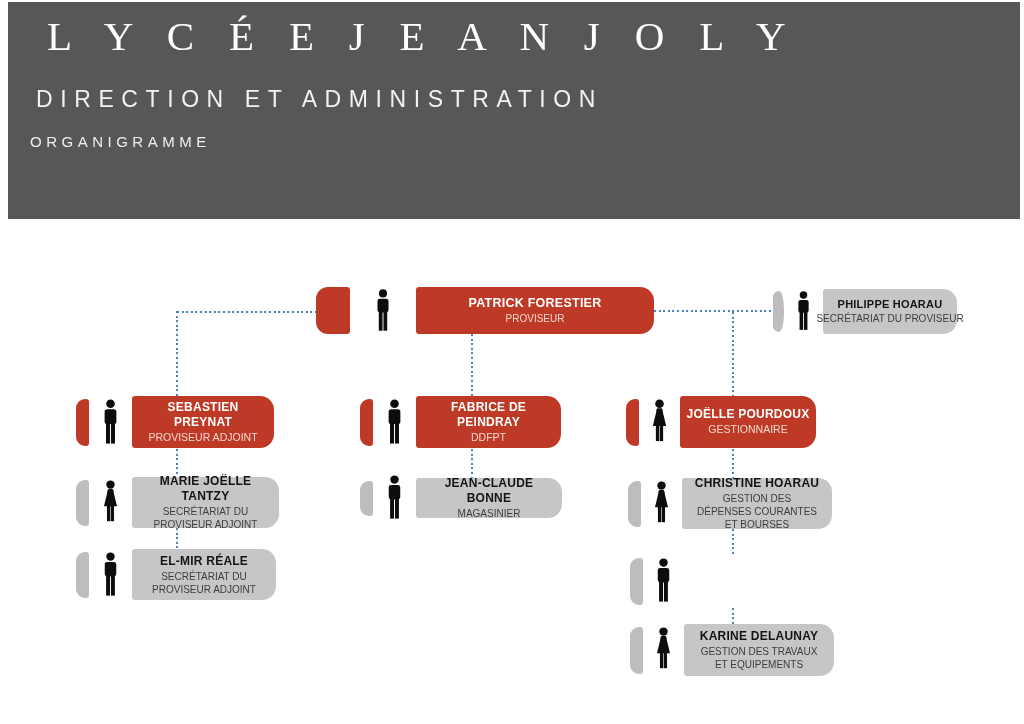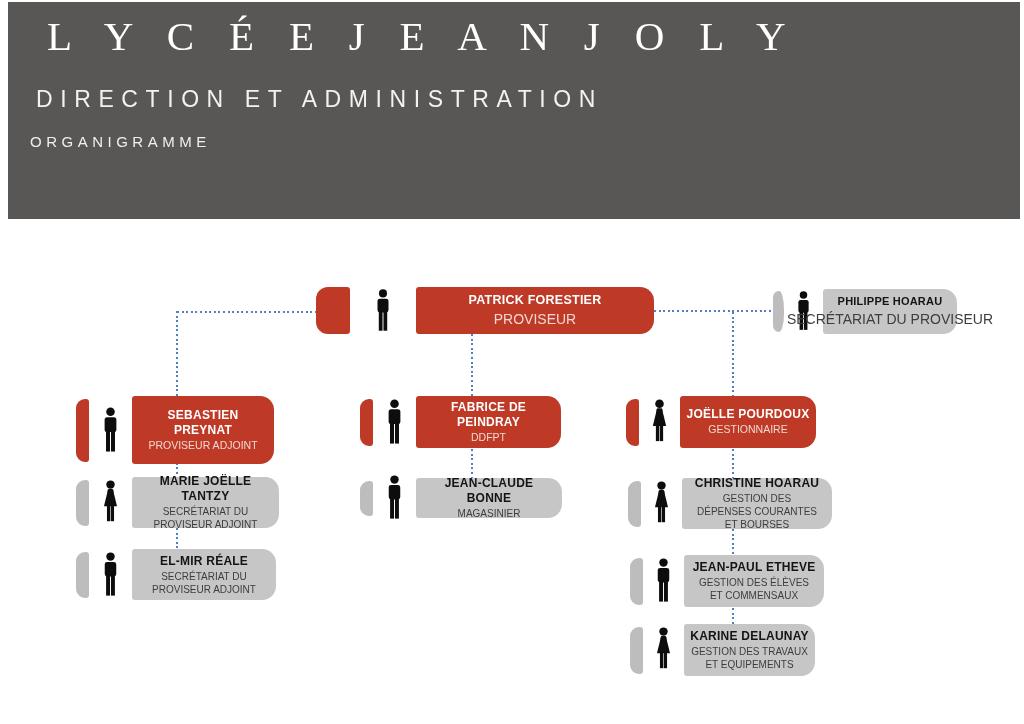--- a/index.html
+++ b/index.html
@@ -54,23 +54,23 @@
   }
   .box.red{background:var(--accent-red);border-radius:3px 14px 14px 3px;color:#fff;}
   .box.gray{background:var(--box-gray);border-radius:3px 14px 14px 3px;color:#141414;}
   .box .name{font-weight:700;font-size:12px;letter-spacing:0.02em;line-height:1.25;}
   .box.red .name{color:#ffffff;}
   .box.gray .name{color:#141414;}
   .box .role{font-size:10px;line-height:1.3;margin-top:1px;}
   .box.red .role{color:#f2d8d1;font-size:10.5px;}
   .box.gray .role{color:#3d3d3d;}
   .role.narrow{max-width:122px;}
-  .role.one-line{white-space:nowrap;font-size:14px;}
+  .role.one-line{white-space:nowrap;font-size:10px;}
   .box.big .name{font-size:12.5px;}
-  .box.big .role{font-size:14px;}
+  .box.big .role{font-size:10px;}
   .gap22{gap:22px;}
   .gap10{gap:10px;}
   .gap9{gap:9px;}
 
   
   .dot-h{
     position:absolute;height:2px;
     background-image:repeating-linear-gradient(to right,
       var(--connector-blue) 0,var(--connector-blue) 2px,transparent 2px,transparent 4.6px);
   }
@@ -136,21 +136,21 @@
     <div class="crescent gray thin" style="height:41px"></div>
     <svg class="person" width="21" height="41" viewBox="0 0 22 48">
         <use href="#male-glyph" fill="#0d0d0d"></use>
       </svg>
     <div class="box gray" style="width:134px">
       <div class="name" style="font-size:11px">PHILIPPE HOARAU</div>
       <div class="role one-line">SECRÉTARIAT DU PROVISEUR</div>
     </div>
   </div>
 
-  <div class="node gap10" style="left:76px;top:396px;height:68px">
+  <div class="node gap10" style="left:76px;top:396px;height:52px">
     <div class="crescent red"></div>
     <svg class="person" width="23" height="47" viewBox="0 0 22 48">
         <use href="#male-glyph" fill="#0d0d0d"></use>
       </svg>
     <div class="box red" style="width:142px">
       <div class="name">SEBASTIEN PREYNAT</div>
       <div class="role">PROVISEUR ADJOINT</div>
     </div>
   </div>
 
@@ -218,30 +218,26 @@
       <div class="name">CHRISTINE HOARAU</div>
       <div class="role narrow">GESTION DES DÉPENSES COURANTES ET BOURSES</div>
     </div>
   </div>
 
   <div class="node gap9" style="left:630px;top:555px;height:52px">
     <div class="crescent gray"></div>
     <svg class="person" width="23" height="46" viewBox="0 0 22 48">
         <use href="#male-glyph" fill="#0d0d0d"></use>
       </svg>
-    <div class="box gray" style="width:140px">
-      <div class="name">JEAN-PAUL ETHEVE</div>
-      <div class="role narrow">GESTION DES ÉLÈVES ET COMMENSAUX</div>
-    </div>
   </div>
 
   <div class="node gap9" style="left:630px;top:624px;height:52px">
     <div class="crescent gray"></div>
     <svg class="person" width="23" height="46" viewBox="0 0 22 48">
         <use href="#female-glyph" fill="#0d0d0d"></use>
       </svg>
-    <div class="box gray" style="width:131px">
+    <div class="box gray" style="width:150px">
       <div class="name">KARINE DELAUNAY</div>
       <div class="role narrow">GESTION DES TRAVAUX ET EQUIPEMENTS</div>
     </div>
   </div>
 
 </div>
 
 </body></html>

